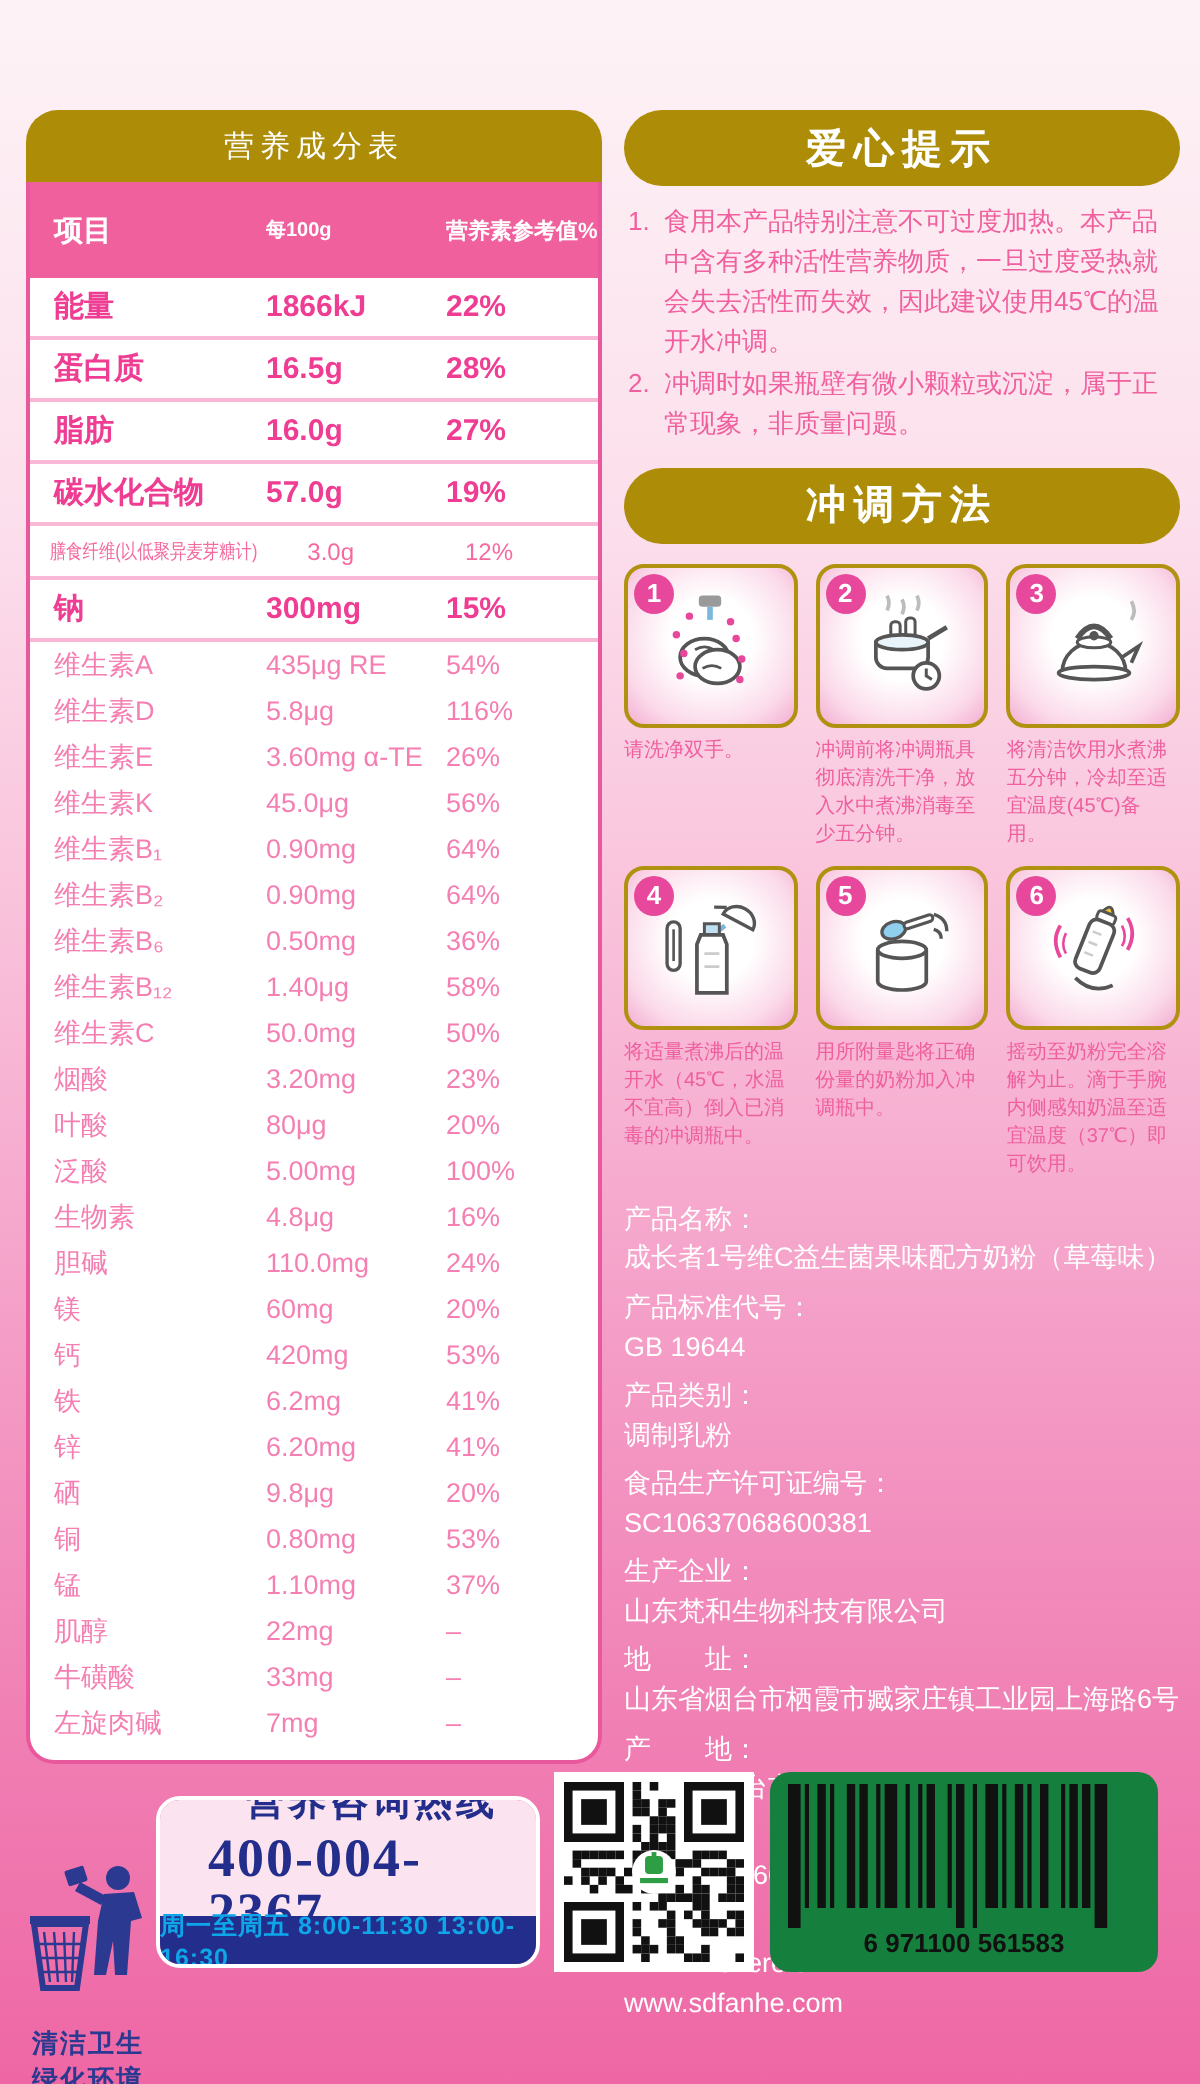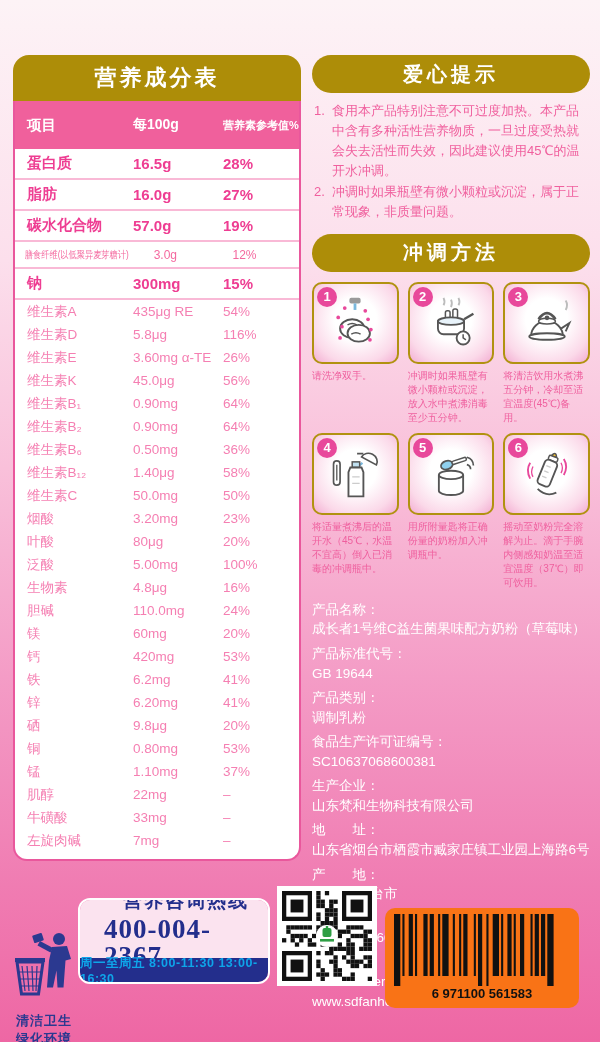--- a/index.html
+++ b/index.html
@@ -3,26 +3,26 @@
 <meta charset="utf-8">
 <style>
   html,body{margin:0;padding:0;}
   body{
     width:600px;height:1042px;position:relative;overflow:hidden;
     font-family:"Liberation Sans", sans-serif;
     background:linear-gradient(180deg,#fdf3f6 0%,#fcdfec 25%,#f9c0da 45%,#f49cc6 65%,#f07cb2 85%,#ee67a4 100%);
   }
   
   .nut-panel{position:absolute;left:13px;top:55px;width:288px;}
-  .gold-head-left{height:46px;background:#ad8d08;border-radius:16px 16px 0 0;color:#fff;
-    font-size:22px;font-weight:bold;letter-spacing:3px;display:flex;align-items:center;justify-content:center;}
+  .gold-head-left{height:36px;background:#ad8d08;border-radius:16px 16px 0 0;color:#fff;
+    font-size:15px;font-weight:normal;letter-spacing:3px;display:flex;align-items:center;justify-content:center;}
   .nut-body{background:#fff;border:2px solid #e9579c;border-top:none;border-radius:0 0 14px 14px;padding-bottom:7px;}
   .nut-cols{height:48px;background:#f0609c;color:#fff;font-weight:bold;display:flex;align-items:center;}
   .col-name{flex:1;padding-left:12px;font-size:14.5px;}
-  .col-val{width:90px;font-size:14px;}
+  .col-val{width:90px;font-size:10px;}
   .col-nrv{width:76px;font-size:11px;}
   .nrow{display:flex;align-items:center;}
   .nrow .c-name{flex:1;padding-left:12px;}
   .nrow .c-val{width:90px;}
   .nrow .c-nrv{width:76px;}
   .major{height:29px;font-size:15px;font-weight:bold;color:#ee3d92;border-bottom:2px solid #f9b9d6;}
   .fiber{height:25px;font-size:12px;color:#f4699f;border-bottom:2px solid #f9b9d6;}
   .fiber .c-name{font-size:10px;transform:scaleX(.82);transform-origin:left center;white-space:nowrap;}
   .minor{height:23px;font-size:13.5px;color:#f57fb2;}
   
@@ -48,34 +48,39 @@
   
   .eco{position:absolute;left:12px;top:932px;width:64px;text-align:center;color:#2b3990;}
   .eco-text{font-size:13px;font-weight:bold;letter-spacing:1px;line-height:1.35;margin-top:2px;}
   .hotline{position:absolute;left:78px;top:898px;width:188px;border-radius:12px;overflow:hidden;border:2px solid #ffffff;}
   .hot-top{background:#fbe3ef;height:58px;display:flex;flex-direction:column;align-items:center;justify-content:center;padding-left:24px;}
   .hot-title{font-family:"Liberation Serif", serif;font-weight:bold;font-size:19px;color:#232e8c;letter-spacing:2px;}
   .hot-phone{font-family:"Liberation Serif", serif;font-weight:bold;font-size:27px;color:#232e8c;letter-spacing:1px;line-height:1;margin-top:2px;}
   .hot-bar{background:#232e8c;height:24px;color:#0ea5e9;font-size:12.5px;font-weight:bold;
     display:flex;align-items:center;justify-content:center;letter-spacing:.5px;}
   .qr{position:absolute;left:277px;top:886px;width:100px;height:100px;background:#fff;display:flex;align-items:center;justify-content:center;}
-  .barcode{position:absolute;left:385px;top:908px;width:194px;height:100px;background:#f97316;border-radius:10px;}
+  .barcode{position:absolute;left:385px;top:886px;width:194px;height:100px;background:#15803d;border-radius:10px;}
 </style>
 </head>
 <body>
 
 <div class="nut-panel">
   <div class="gold-head-left">营养成分表</div>
   <div class="nut-body">
     <div class="nut-cols">
       <span class="col-name">项目</span>
       <span class="col-val">每100g</span>
       <span class="col-nrv">营养素参考值%</span>
     </div>
     <div id="rows">
+        <div class="nrow major">
+    <span class="c-name">能量</span>
+    <span class="c-val">1866kJ</span>
+    <span class="c-nrv">22%</span>
+  </div>
         <div class="nrow major">
     <span class="c-name">蛋白质</span>
     <span class="c-val">16.5g</span>
     <span class="c-nrv">28%</span>
   </div>
         <div class="nrow major">
     <span class="c-name">脂肪</span>
     <span class="c-val">16.0g</span>
     <span class="c-nrv">27%</span>
   </div>
@@ -266,21 +271,21 @@
           <path d="M22 11 q2 -4 0 -8 M30 13 q2 -4 0 -8 M38 11 q2 -4 0 -8" stroke="#bcbcbc" stroke-width="2" fill="none"></path>
           <rect x="24" y="17" width="5" height="11" rx="2" fill="#fff" stroke="#555" stroke-width="1.6"></rect>
           <rect x="32" y="15" width="5" height="13" rx="2" fill="#fff" stroke="#555" stroke-width="1.6"></rect>
           <path d="M16 28 h28 v8 a6 6 0 0 1 -6 6 h-16 a6 6 0 0 1 -6 -6 z" fill="#fff" stroke="#555" stroke-width="2"></path>
           <ellipse cx="30" cy="28" rx="14" ry="4" fill="#e8f3fa" stroke="#555" stroke-width="2"></ellipse>
           <path d="M44 26 l10 -6" stroke="#555" stroke-width="2.5" fill="none"></path>
           <circle cx="43" cy="46" r="7" fill="#fff" stroke="#555" stroke-width="2"></circle>
           <path d="M43 42 v4 l3 2" stroke="#555" stroke-width="1.6" fill="none"></path>
         </svg>
       </div>
-      <div class="step-caption">冲调时如果瓶壁有微小颗粒或沉淀，放入水中煮沸消毒至少五分钟。</div>
+      <div class="step-caption">冲调前将冲调瓶具彻底清洗干净，放入水中煮沸消毒至少五分钟。</div>
     </div>
 
     <div class="step-cell">
       <div class="step-box">
         <span class="step-num">3</span>
         <svg class="step-icon" viewBox="0 0 60 60">
           <path d="M50 16 q3 -5 0 -10" stroke="#bcbcbc" stroke-width="2" fill="none"></path>
           <path d="M13 44 a17 16 0 1 1 34 0 z" fill="#fff" stroke="#555" stroke-width="2"></path>
           <ellipse cx="30" cy="44.5" rx="19" ry="3.5" fill="#fff" stroke="#555" stroke-width="2"></ellipse>
           <ellipse cx="30" cy="28" rx="9" ry="3" fill="#fff" stroke="#555" stroke-width="1.6"></ellipse>

